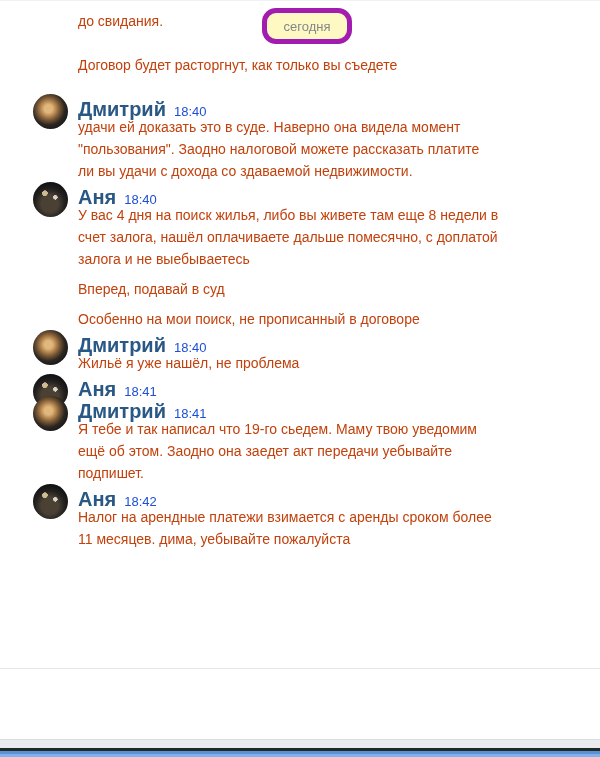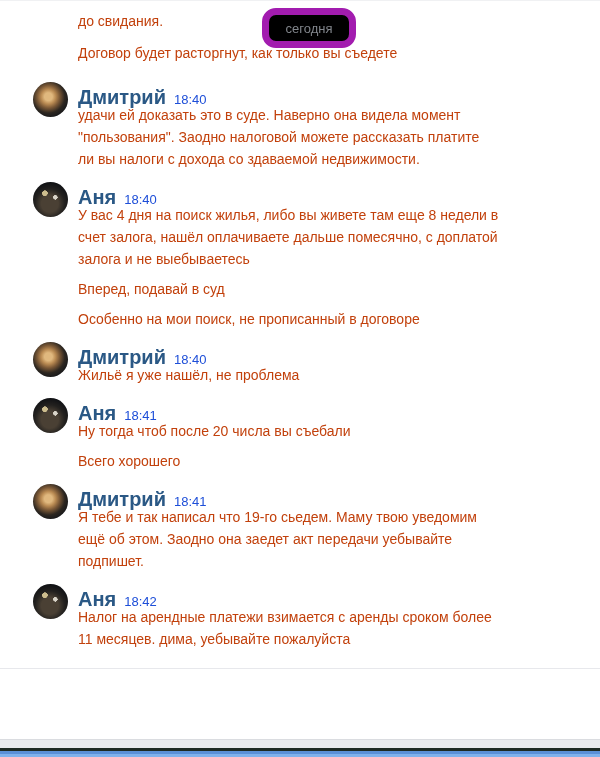--- a/index.html
+++ b/index.html
@@ -4,28 +4,28 @@
 <style>
   html,body{margin:0;padding:0;}
   body{width:600px;height:757px;overflow:hidden;background:#fff;
        font-family:"Liberation Sans","DejaVu Sans",sans-serif;position:relative;}
   .screen{position:absolute;inset:0;background:#fff;}
   .screen::before{content:"";position:absolute;top:0;left:0;right:0;height:1px;background:#f0f1f3;}
 
   
   .chat{position:absolute;top:0;left:0;width:600px;height:668px;overflow:hidden;}
   .date-pill{position:absolute;left:262px;top:8px;width:80px;height:26px;
-             border:7px solid #a21caf;border-radius:14px;display:flex;
-             align-items:center;justify-content:center;background:#000000;}
+             border:5px solid #a21caf;border-radius:14px;display:flex;
+             align-items:center;justify-content:center;background:#fef9c3;}
   .date-pill span{font-size:13px;color:#82868c;}
   .intro{padding:10px 40px 0 78px;}
   .msg-line{font-size:14px;line-height:22px;color:#c2410c;white-space:pre;}
-  .intro .msg-line + .msg-line{margin-top:10px;}
+  .intro .msg-line + .msg-line{margin-top:22px;}
 
-  .msg-group{position:relative;padding-left:78px;margin-top:16px;}
+  .msg-group{position:relative;padding-left:78px;margin-top:4px;}
   .msg-group.first{margin-top:22px;}
   .avatar{position:absolute;left:33px;top:-4px;width:35px;height:35px;border-radius:50%;
           background:#1a1c20;}
   .avatar-dmitriy{background:
       radial-gradient(circle at 44% 42%, #e0b87e 0 14%, #b98a52 26%, #7a5836 40%, #2c2620 58%, #14161a 78%);}
   .avatar-anya{background:
       radial-gradient(circle at 34% 32%, #cdbd8e 0 8%, rgba(0,0,0,0) 9%),
       radial-gradient(circle at 64% 44%, #d9d4c9 0 7%, rgba(0,0,0,0) 8%),
       radial-gradient(circle at 48% 62%, #4a4034 0 30%, #23211f 52%, #101114 75%);}
   .name-row{height:18px;display:flex;align-items:baseline;}
@@ -61,21 +61,21 @@
         <div class="msg-group first">
     <div class="avatar avatar-dmitriy"></div>
     <div class="name-row">
       <span class="name">Дмитрий</span>
       <span class="time">18:40</span>
     </div>
     <div class="paras">
             <div class="para">
               <div class="msg-line">удачи ей доказать это в суде. Наверно она видела момент</div>
               <div class="msg-line">"пользования". Заодно налоговой можете рассказать платите</div>
-              <div class="msg-line">ли вы налоги с дохода со здаваемой недвижимости.</div>
+              <div class="msg-line">ли вы удачи с дохода со здаваемой недвижимости.</div>
             </div>
           </div>
   </div>
         <div class="msg-group">
     <div class="avatar avatar-anya"></div>
     <div class="name-row">
       <span class="name">Аня</span>
       <span class="time">18:40</span>
     </div>
     <div class="paras">
@@ -103,28 +103,20 @@
               <div class="msg-line">Жильё я уже нашёл, не проблема</div>
             </div>
           </div>
   </div>
         <div class="msg-group">
     <div class="avatar avatar-anya"></div>
     <div class="name-row">
       <span class="name">Аня</span>
       <span class="time">18:41</span>
     </div>
-    <div class="paras">
-            <div class="para">
-              <div class="msg-line">Ну тогда чтоб после 20 числа вы съебали</div>
-            </div>
-            <div class="para">
-              <div class="msg-line">Всего хорошего</div>
-            </div>
-          </div>
   </div>
         <div class="msg-group">
     <div class="avatar avatar-dmitriy"></div>
     <div class="name-row">
       <span class="name">Дмитрий</span>
       <span class="time">18:41</span>
     </div>
     <div class="paras">
             <div class="para">
               <div class="msg-line">Я тебе и так написал что 19-го сьедем. Маму твою уведомим</div>

